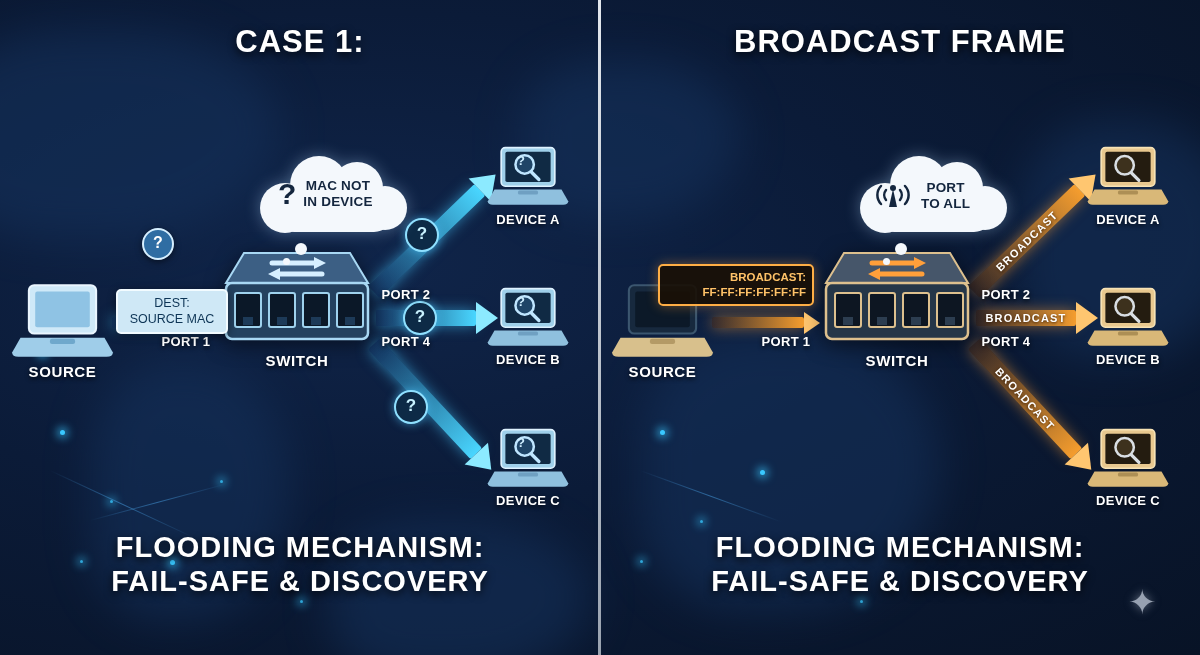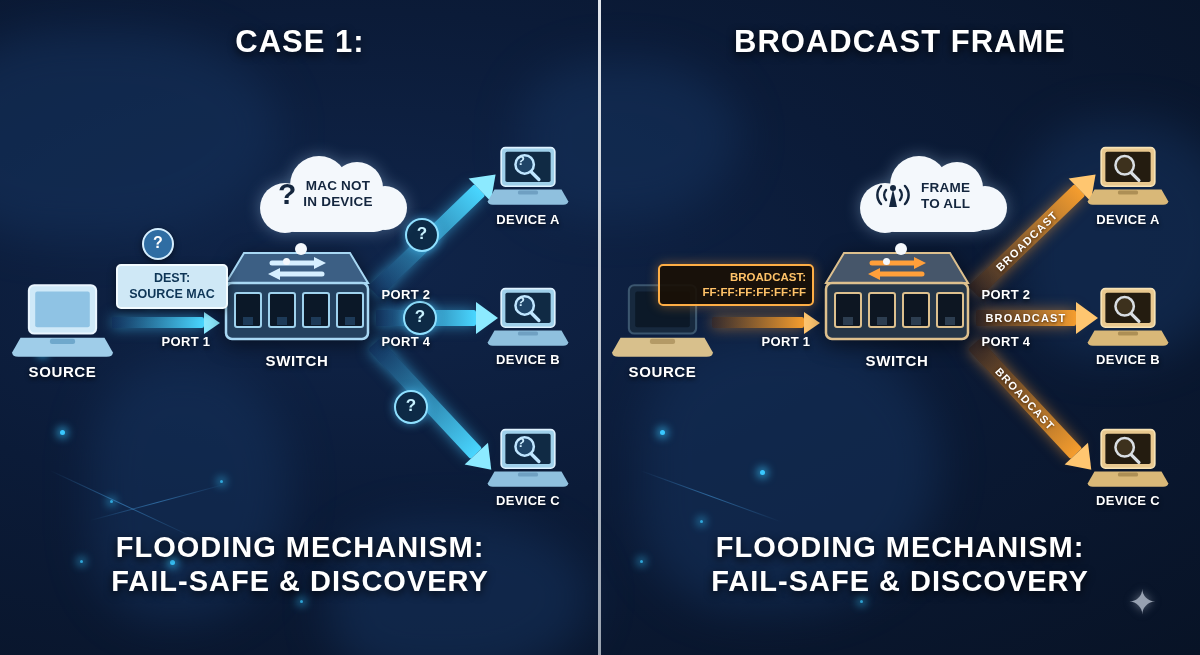--- a/index.html
+++ b/index.html
@@ -49,22 +49,22 @@
   
   .qbadge{position:absolute;width:30px;height:30px;border-radius:50%;background:#0d2a46;border:2px solid #8fe0ff;
           color:#c9f2ff;font-size:17px;font-weight:800;line-height:28px;text-align:center;
           box-shadow:0 0 10px rgba(80,200,255,.6);z-index:8;}
   .qcircle{position:absolute;width:28px;height:28px;border-radius:50%;background:#2f6da3;border:2px solid #d6efff;
           color:#fff;font-size:16px;font-weight:800;line-height:26px;text-align:center;z-index:9;
           box-shadow:0 2px 6px rgba(0,0,0,.5);}
 
   
   .frame{position:absolute;z-index:10;text-align:center;border-radius:5px;padding:4px 6px;line-height:1.3;}
-  .frame.f1{background:#cfe8f6;border:2px solid #f2fbff;color:#0e3556;font-size:12.5px;font-weight:700;
-            box-shadow:0 2px 8px rgba(0,0,0,.45);}
+  .frame.f1{background:#cfe8f6;border:2px solid #f2fbff;color:#0e3556;font-size:12.5px;font-weight:400;
+            box-shadow:0 2px 8px rgba(0,0,0,.45);margin-top:25px;}
   .frame.f2{background:rgba(26,16,4,.9);border:2px solid #ffae45;color:#ffc268;font-size:11.5px;font-weight:800;
             box-shadow:0 0 12px rgba(255,160,50,.4);text-align:right;}
 
   
   .cloud{position:absolute;z-index:10;filter:drop-shadow(0 0 8px rgba(180,220,255,.35));}
   .cloudtext{position:absolute;display:flex;align-items:center;gap:7px;z-index:11;color:#14263e;}
   .cloudtext .sym{font-size:30px;font-weight:900;line-height:1;}
   .cloudtext .lines{font-size:13.5px;font-weight:900;line-height:1.15;letter-spacing:.2px;text-align:center;}
   .bub{position:absolute;background:#f4f8fc;border-radius:50%;z-index:10;}
 
@@ -288,21 +288,21 @@
         <g stroke="#14263e" stroke-width="2.5" fill="none" stroke-linecap="round">
           <path d="M9 5 a13 13 0 0 0 0 18"></path>
             <path d="M14 9 a8 8 0 0 0 0 10"></path>
           <path d="M33 5 a13 13 0 0 1 0 18"></path>
             <path d="M28 9 a8 8 0 0 1 0 10"></path>
         </g>
         <polygon points="21,8 17,26 25,26" fill="#14263e"></polygon>
         <circle cx="21" cy="7" r="3" fill="#14263e"></circle>
       </svg>
       <span class="lines">
-        <div>FRAME</div>
+        <div>PORT</div>
         <div>TO ALL</div>
       </span>
     </div>
     <div class="bub" style="left:295px;top:243px;width:12px;height:12px"></div>
     <div class="bub" style="left:283px;top:258px;width:7px;height:7px"></div>
 
     <svg class="switchwrap" style="left:222px;top:247px" width="150" height="96">
         <use href="#sym-switch-c2"></use>
       </svg>
     <div class="lbl small" style="left:156px;top:334px;width:60px">PORT 1</div>

